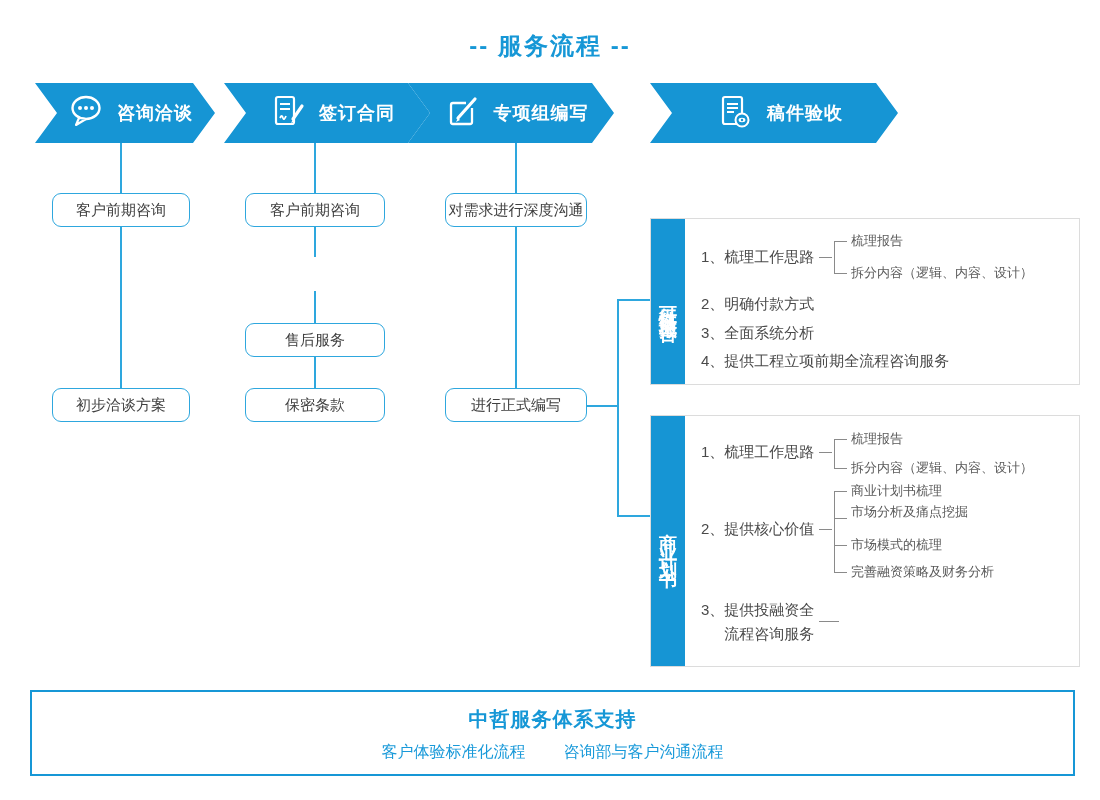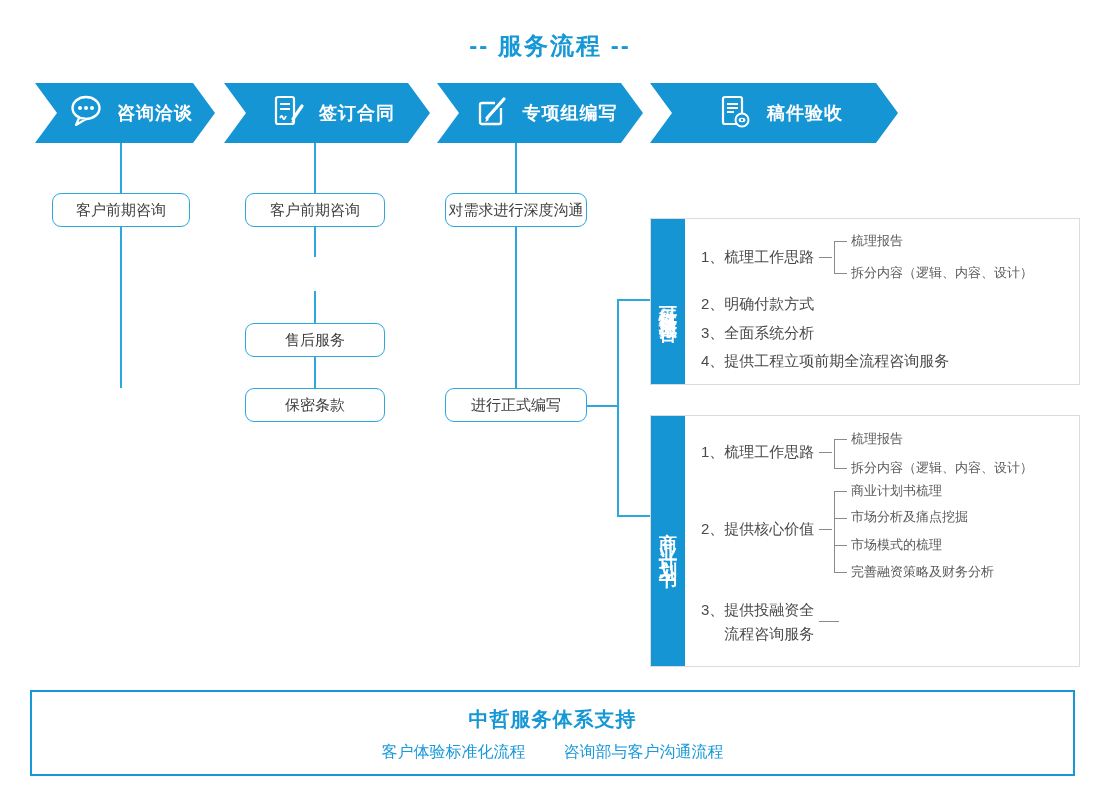--- a/index.html
+++ b/index.html
@@ -80,21 +80,21 @@
         <line x1="11" y1="11" x2="21" y2="11" stroke="#fff" stroke-width="2"></line>
         <line x1="11" y1="16" x2="21" y2="16" stroke="#fff" stroke-width="2"></line>
         <path d="M11 25 q2 -4 3 0 q1 3 3 -2" fill="none" stroke="#fff" stroke-width="1.8"></path>
         <path d="M24 26 L33 13" stroke="#fff" stroke-width="3.2" stroke-linecap="round"></path>
         <path d="M24 26 L22 30 L26 28 Z" fill="#fff"></path>
       </svg>
     </span>
     <span class="lbl">签订合同</span>
   </div>
 
-  <div class="step" style="left:437px; width:206px;align-items:center;">
+  <div class="step" style="left:408px; width:206px;align-items:center;">
     <span>
       <svg width="38" height="34" viewBox="0 0 38 34">
         <path d="M28 14 L28 28 a2 2 0 0 1 -2 2 L9 30 a2 2 0 0 1 -2 -2 L7 11 a2 2 0 0 1 2 -2 L22 9" fill="none" stroke="#fff" stroke-width="2.3"></path>
         <path d="M14 24 L31 5" stroke="#fff" stroke-width="3.2" stroke-linecap="round"></path>
         <path d="M14 24 L12 28 L16 26 Z" fill="#fff"></path>
       </svg>
     </span>
     <span class="lbl">专项组编写</span>
   </div>
 
@@ -111,20 +111,23 @@
       </svg>
     </span>
     <span class="lbl">稿件验收</span>
   </div>
 
   <div class="bln v" style="left:120px; top:143px; height:50px;"></div>
   <div class="fbox" style="left:52px; top:193px; width:138px;">
       <span>客户前期咨询</span>
     </div>
   <div class="bln v" style="left:120px; top:227px; height:161px;"></div>
+  <div class="fbox" style="left:52px; top:388px; width:138px;">
+      <span>初步洽谈方案</span>
+    </div>
 
   <div class="bln v" style="left:314px; top:143px; height:50px;"></div>
   <div class="fbox" style="left:245px; top:193px; width:140px;">
       <span>客户前期咨询</span>
     </div>
   <div class="bln v" style="left:314px; top:227px; height:30px;"></div>
   <div class="bln v" style="left:314px; top:291px; height:32px;"></div>
   <div class="fbox" style="left:245px; top:323px; width:140px;">
       <span>售后服务</span>
     </div>
@@ -193,21 +196,21 @@
       <span class="num">2、</span>
       <span>提供核心价值</span>
     </div>
     <div class="gln gh" style="left:168px; top:113px; width:13px;"></div>
     <div class="gln gv" style="left:183px; top:75px; height:82px;"></div>
     <div class="gln gh" style="left:183px; top:75px; width:13px;"></div>
     <div class="gln gh" style="left:183px; top:102px; width:13px;"></div>
     <div class="gln gh" style="left:183px; top:129px; width:13px;"></div>
     <div class="gln gh" style="left:183px; top:156px; width:13px;"></div>
     <div class="sub" style="left:200px; top:66px;">商业计划书梳理</div>
-    <div class="sub" style="left:200px; top:93px;font-family:Liberation Mono, monospace;">市场分析及痛点挖掘</div>
+    <div class="sub" style="left:200px; top:87px;">市场分析及痛点挖掘</div>
     <div class="sub" style="left:200px; top:120px;">市场模式的梳理</div>
     <div class="sub" style="left:200px; top:147px;">完善融资策略及财务分析</div>
 
     <div class="item" style="left:50px; top:182px; line-height:24px;">
       <span class="num">3、</span>
       <span style="width:96px; display:inline-block;">提供投融资全流程咨询服务</span>
     </div>
     <div class="gln gh" style="left:168px; top:205px; width:20px;"></div>
   </div>
 

